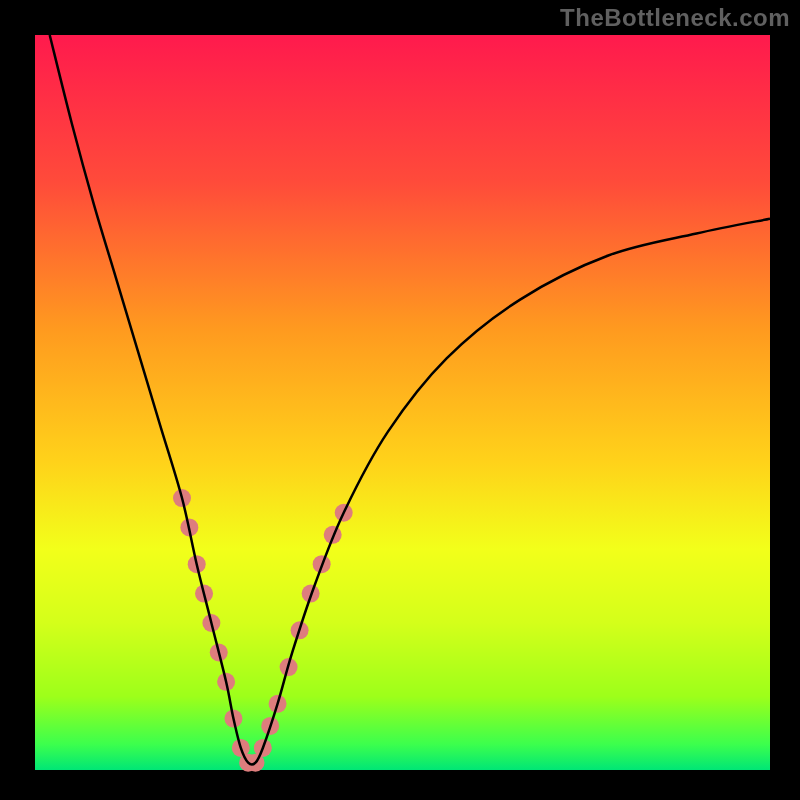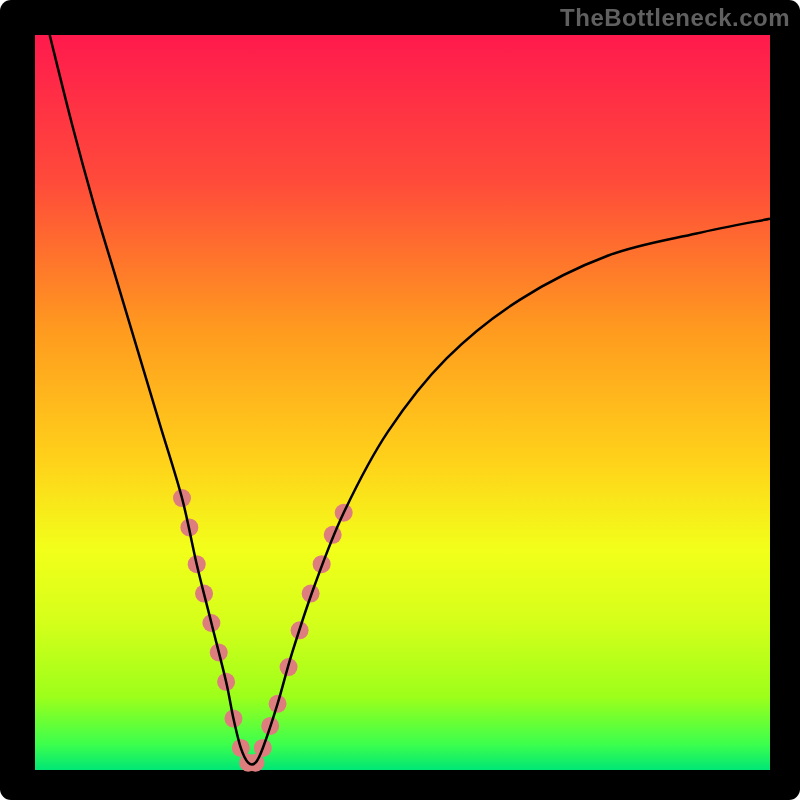--- a/index.html
+++ b/index.html
@@ -9,21 +9,20 @@
     height: 800px;
     overflow: hidden;
     font-family: Arial, Helvetica, sans-serif;
     background: #fff;
   }
   .outer {
     width: 800px;
     height: 800px;
     background: #000;
     position: relative;
-    border-radius: 11px;
   }
   .watermark {
     position: absolute;
     top: 4px;
     right: 10px;
     color: #606060;
     font-size: 24px;
     font-weight: 600;
     letter-spacing: 0.5px;
     z-index: 10;

